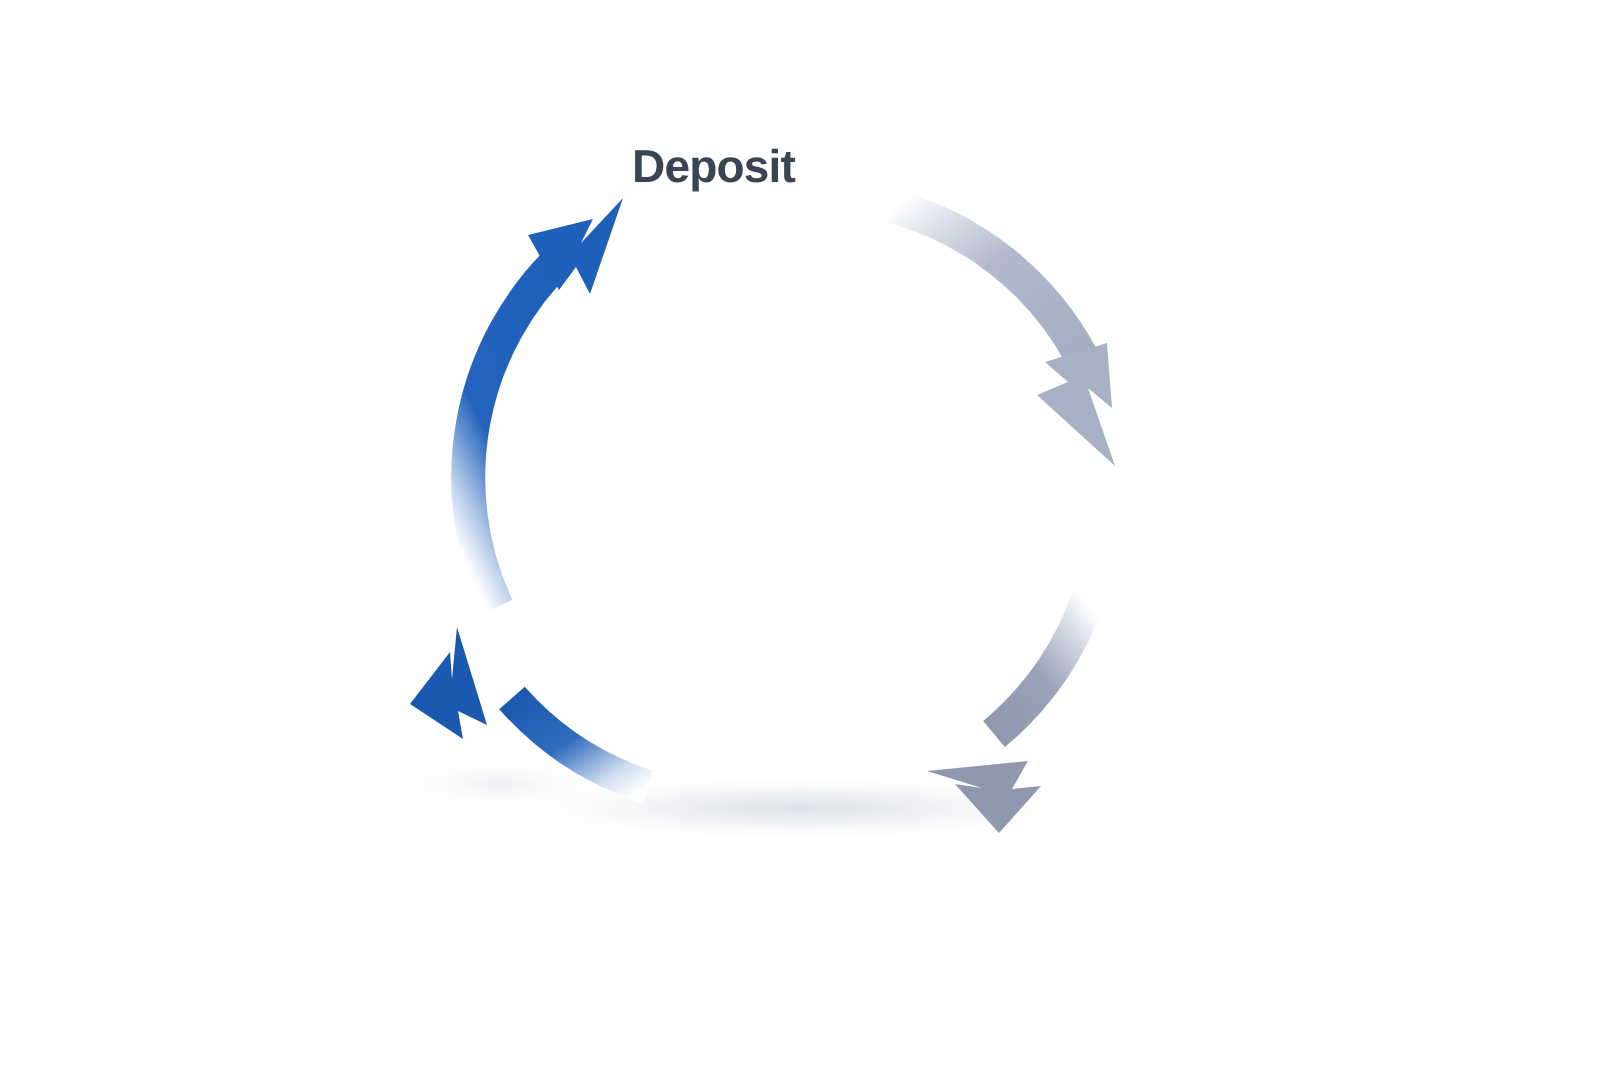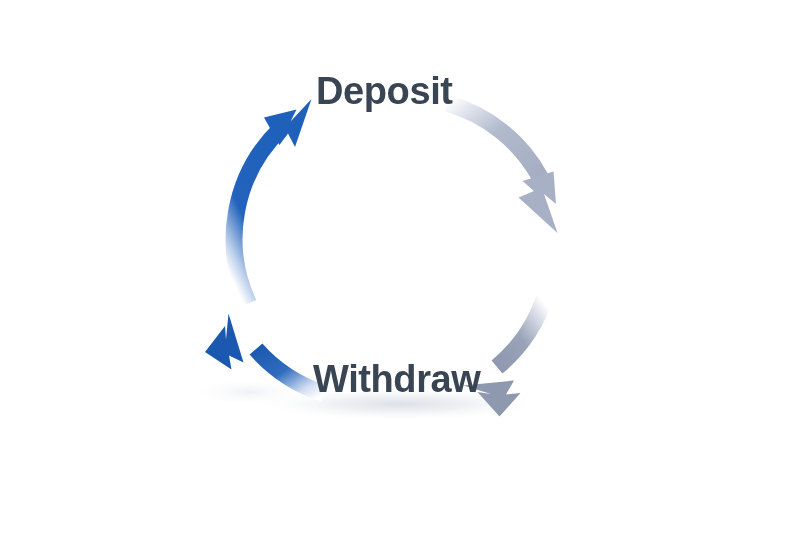--- a/index.html
+++ b/index.html
@@ -25,21 +25,21 @@
     left: 0;
     top: 0;
     width: 800px;
     height: 533px;
     display: block;
   }
   .cycle-label {
     position: absolute;
     font-family: "Liberation Sans", sans-serif;
     font-weight: bold;
-    font-size: 38px;
+    font-size: 23px;
     line-height: 1;
     letter-spacing: -0.4px;
     color: #3a4553;
     white-space: nowrap;
     user-select: none;
   }
   #label-deposit {
     left: 316px;
     top: 72px;
   }
@@ -153,15 +153,14 @@
                L 279.5 145.0
                L 264.0 117.5
                L 296.5 109.5
                L 290.5 121.5 Z" fill="#1f60bb"></path>
     </g>
   </svg>
 
   <div class="cycle-label" id="label-deposit">Deposit</div>
 
 
-  <div class="cycle-label" id="label-withdraw">Withdraw</div>
 
 </div>
 
 </body></html>

